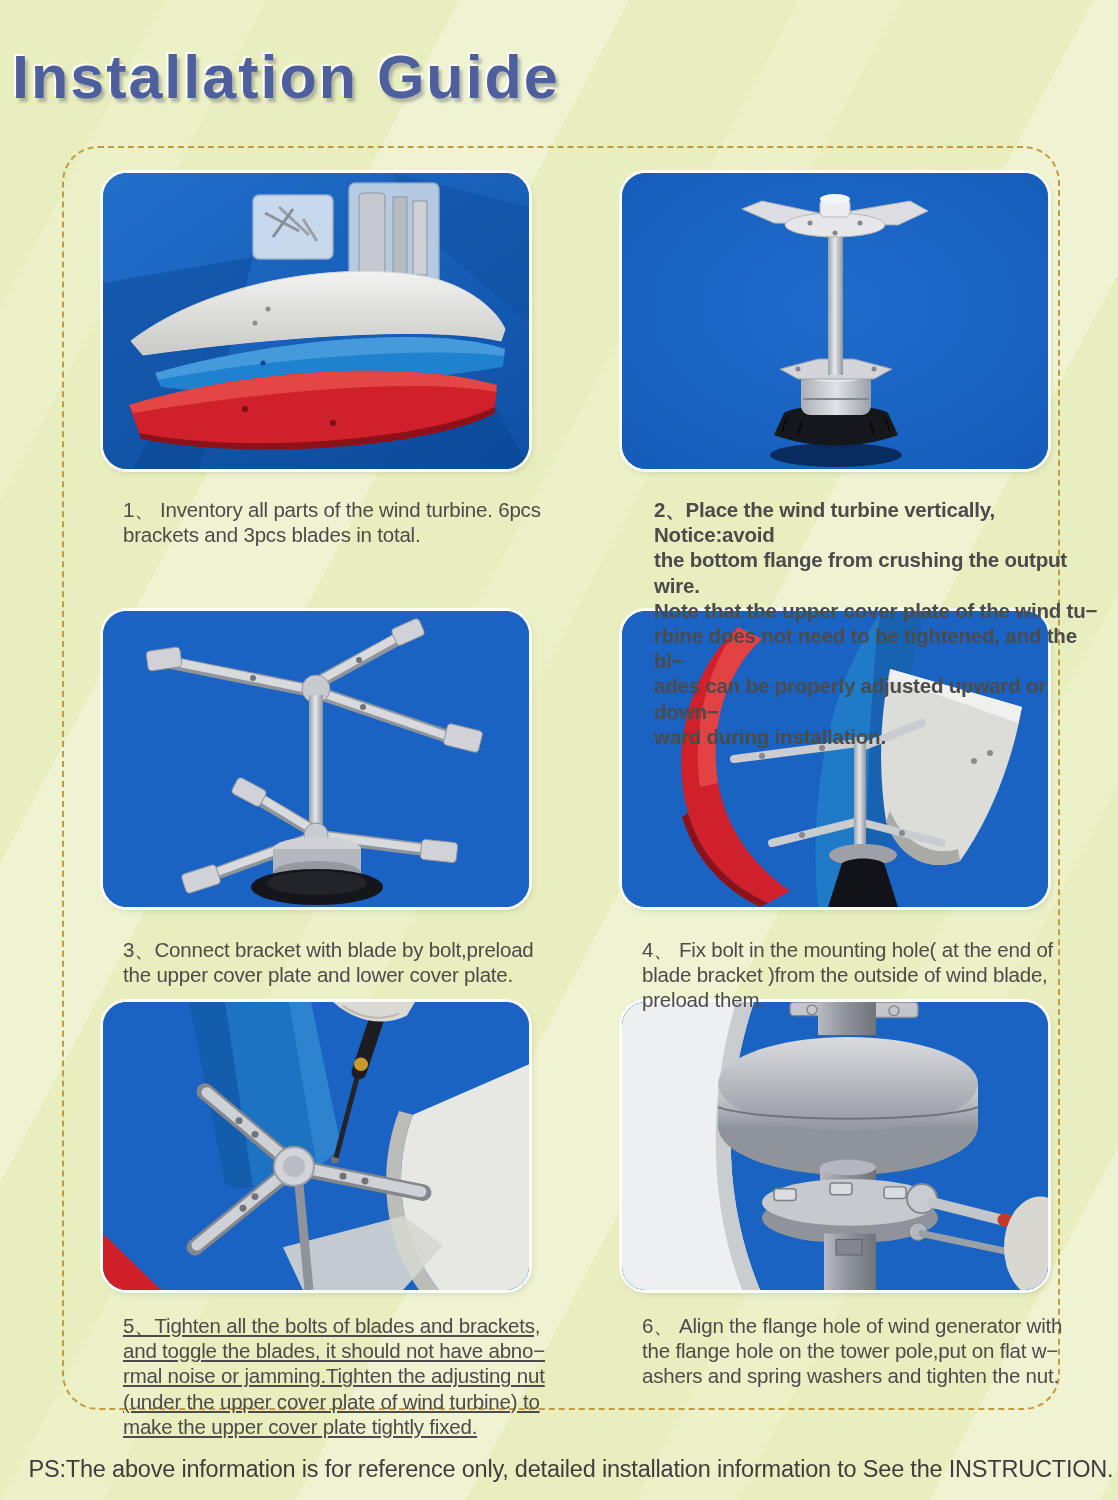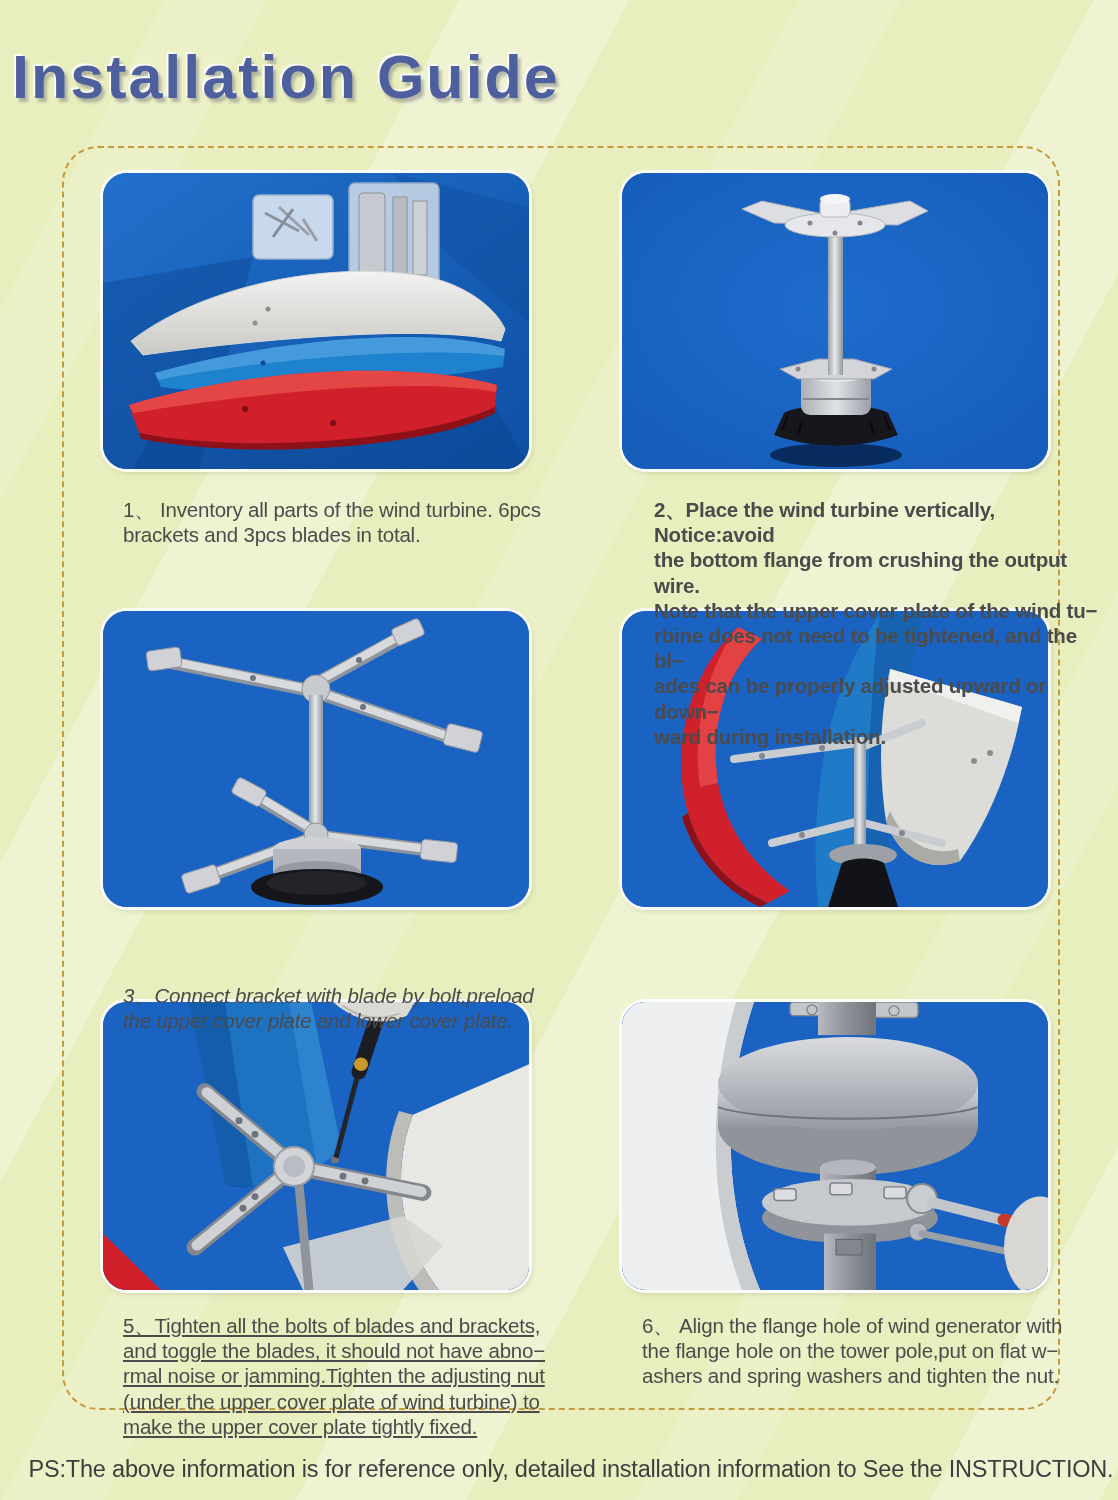--- a/index.html
+++ b/index.html
@@ -47,21 +47,21 @@
   .p4{left:622px; top:611px;}
   .p5{left:103px; top:1002px; height:288px;}
   .p6{left:622px; top:1002px; height:288px;}
   .caption{
     position:absolute; margin:16px;
     font-size:20.5px; line-height:25.2px; letter-spacing:-0.2px;
     color:#4b4b4b; white-space:pre-line;
   }
   .c1{left:107px; top:481px; width:460px;}
   .c2{left:638px; top:481px; width:452px;font-weight:bold;}
-  .c3{left:107px; top:967px; width:460px;font-style:italic;}
+  .c3{left:107px; top:921px; width:460px;}
   .c4{left:626px; top:921px; width:452px;}
   .c5{left:107px; top:1297px; width:460px;text-decoration:underline;}
   .c6{left:626px; top:1297px; width:452px;}
   .footer{
     position:absolute; left:0; top:1444px; width:100%;
     margin:12px; text-align:center;
     font-size:23.5px; color:#3e3e3e; letter-spacing:-0.2px;
   }
 </style>
 </head>
@@ -340,20 +340,23 @@
   <p class="caption c1">1、 Inventory all parts of the wind turbine. 6pcs
 brackets and 3pcs blades in total.</p>
   <p class="caption c2">2、Place the wind turbine vertically, Notice:avoid
 the bottom flange from crushing the output wire.
 Note that the upper cover plate of the wind tu−
 rbine does not need to be tightened, and the bl−
 ades can be properly adjusted upward or down−
 ward during installation.</p>
   <p class="caption c3">3、Connect bracket with blade by bolt,preload
 the upper cover plate and lower cover plate.</p>
+  <p class="caption c4">4、 Fix bolt in the mounting hole( at the end of
+blade bracket )from the outside of wind blade,
+preload them.</p>
   <p class="caption c5">5、Tighten all the bolts of blades and brackets,
 and toggle the blades, it should not have abno−
 rmal noise or jamming.Tighten the adjusting nut
 (under the upper cover plate of wind turbine) to
 make the upper cover plate tightly fixed.</p>
   <p class="caption c6">6、 Align the flange hole of wind generator with
 the flange hole on the tower pole,put on flat w−
 ashers and spring washers and tighten the nut.</p>
 
   <p class="footer">PS:The above information is for reference only, detailed installation information to See the INSTRUCTION.</p>

